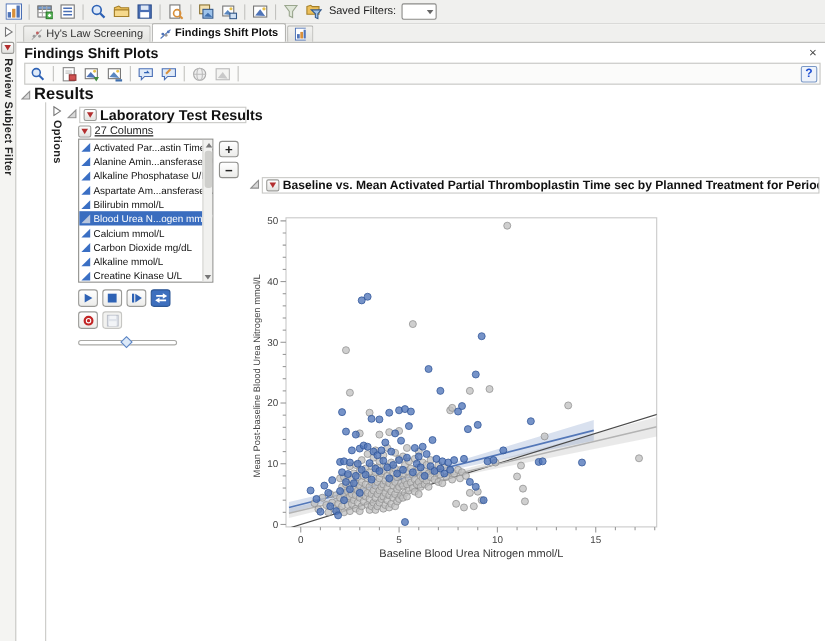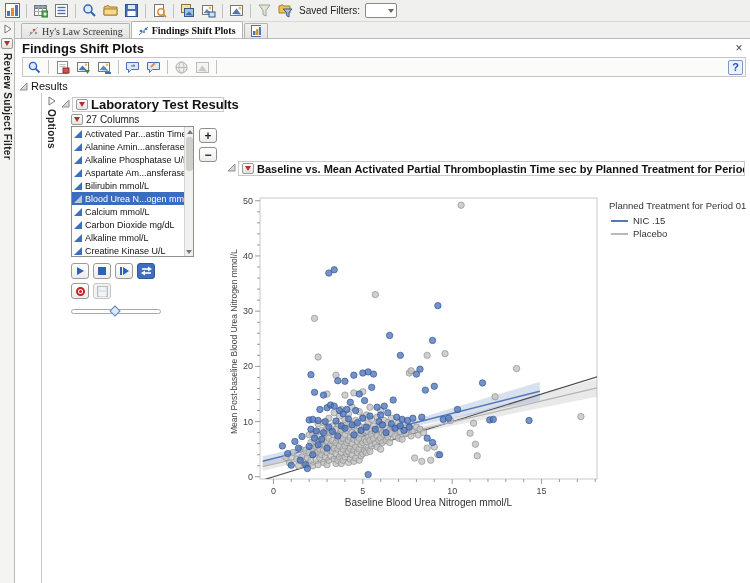--- a/index.html
+++ b/index.html
@@ -21,51 +21,51 @@
 
   
   .main-row { flex:1; display:flex; min-height:0; }
   .left-strip { width:15px; background:#f4f4f2; border-right:1px solid #b9b9b6;
     display:flex; flex-direction:column; align-items:center; padding-top:2px; gap:4px; flex:0 0 auto; }
   .vtext { writing-mode:vertical-rl; font-weight:bold; font-size:10px; color:#222; letter-spacing:.3px; }
   .content { flex:1; display:flex; flex-direction:column; background:#fff; min-width:0; }
 
   
   .tab-bar { height:17px; background:#f0f0ee; display:flex; align-items:flex-end;
-    padding-left:6px; gap:1px; border-bottom:1px solid #b9b9b6; flex:0 0 auto;font-family:Liberation Serif, serif; }
+    padding-left:6px; gap:1px; border-bottom:1px solid #b9b9b6; flex:0 0 auto; }
   .tab { height:15px; display:flex; align-items:center; gap:3px; padding:0 6px;
     background:linear-gradient(#f2f2f0,#e3e3e0); border:1px solid #b4b4b1; border-bottom:none;
     border-radius:2px 2px 0 0; font-size:10px; color:#333; cursor:pointer; white-space:nowrap; }
   .tab.active { background:#fff; height:17px; font-weight:bold; color:#111; }
   .tab.icon-only { width:24px; justify-content:center; }
 
   
   .doc-title-row { height:17px; display:flex; align-items:center; padding:1px 4px 0 7px; flex:0 0 auto; }
   .doc-title { font-size:13px; font-weight:bold; color:#111; flex:1; }
   .close-x { font-size:12px; color:#444; width:14px; text-align:center; cursor:pointer; line-height:12px; }
   .toolbar2 { height:20px; margin:1px 4px 1px 7px; border:1px solid #c6c6c3; background:#fbfbfa;
     display:flex; align-items:center; padding:0 2px; gap:2px; flex:0 0 auto; }
   .toolbar2 .spacer { flex:1; }
   .help-btn { width:15px; height:15px; border:1px solid #7a98c6; border-radius:2px; background:#eef3fb;
     color:#1d4ed2; font-weight:bold; font-size:11px; display:flex; align-items:center; justify-content:center; cursor:pointer; }
 
   .results-header { height:15px; display:flex; align-items:center; gap:3px; padding-left:4px; flex:0 0 auto; }
-  .results-label { font-size:11px; font-weight:normal; color:#111; }
+  .results-label { font-size:15px; font-weight:bold; color:#111; }
 
   .results-body { flex:1; display:flex; min-height:0; }
   .options-strip { width:20px; margin-left:26px; border-left:1px solid #c9c9c6;
     display:flex; flex-direction:column; align-items:center; padding-top:3px; gap:3px; flex:0 0 auto; }
 
   
   .lab-panel { width:166px; padding-top:4px; flex:0 0 auto; }
   .lab-header-row { display:flex; align-items:flex-start; gap:2px; }
   .lab-header-box { display:flex; align-items:center; gap:3px; border:1px solid #c9c9c6;
     background:#fff; height:15px; padding:0 3px; width:152px; }
   .lab-title { font-size:13px; font-weight:bold; color:#111; white-space:nowrap; }
-  .cols-row { display:flex; align-items:center; gap:3px; margin:2px 0 1px 10px; }
+  .cols-row { display:flex; align-items:center; gap:3px; margin:2px 0 1px 10px;text-decoration:underline; }
   .cols-label { font-size:10px; color:#222; }
   .list-row { display:flex; gap:5px; margin-left:10px; }
   .col-list { width:123px; height:131px; border:1px solid #8f8f8c; background:#fff;
     position:relative; overflow:hidden; }
   .list-items { position:absolute; inset:0 9px 0 0; }
   .list-item { height:13px; display:flex; align-items:center; gap:3px; padding-left:2px;
     font-size:9px; color:#111; white-space:nowrap; cursor:pointer; }
   .tri-cont { width:0; height:0; border-bottom:8px solid #3a6fc4; border-left:8px solid transparent; flex:0 0 auto; }
   .list-item.selected { background:#3a6dbf; color:#fff; }
   .list-item.selected .tri-cont { border-bottom-color:#b9c6dd; }
@@ -848,30 +848,19 @@
                   <line x1="20" y1="19.80157170923377" x2="17" y2="19.80157170923377" stroke="#9a9a9a"></line>
                   <line x1="20" y1="8.760314341846765" x2="15" y2="8.760314341846765" stroke="#9a9a9a"></line>
                   <text x="13" y="287.7917485265226" text-anchor="end" font-size="9" font-family="Liberation Sans, sans-serif" fill="#444">0</text>
                   <text x="13" y="232.58546168958742" text-anchor="end" font-size="9" font-family="Liberation Sans, sans-serif" fill="#444">10</text>
                   <text x="13" y="177.37917485265226" text-anchor="end" font-size="9" font-family="Liberation Sans, sans-serif" fill="#444">20</text>
                   <text x="13" y="122.17288801571709" text-anchor="end" font-size="9" font-family="Liberation Sans, sans-serif" fill="#444">30</text>
                   <text x="13" y="66.96660117878193" text-anchor="end" font-size="9" font-family="Liberation Sans, sans-serif" fill="#444">40</text>
                   <text x="13" y="11.760314341846765" text-anchor="end" font-size="9" font-family="Liberation Sans, sans-serif" fill="#444">50</text>
                   <text x="188.5" y="314" text-anchor="middle" font-size="10" font-family="Liberation Sans, sans-serif" fill="#333">Baseline Blood Urea Nitrogen mmol/L</text>
                 </svg></div>
-            <div class="legend">
-              <div class="legend-title">Planned Treatment for Period 01</div>
-              <div class="legend-item">
-                <span class="legend-swatch" id="sw0" style="border-top-color: rgb(83, 119, 184);"></span>
-                <span class="legend-label">NIC .15</span>
-              </div>
-              <div class="legend-item">
-                <span class="legend-swatch" id="sw1" style="border-top-color: rgb(185, 185, 185);"></span>
-                <span class="legend-label">Placebo</span>
-              </div>
-            </div>
           </div>
         </div>
 
       </div>
     </div>
   </div>
 </div>
 
 </body></html>

